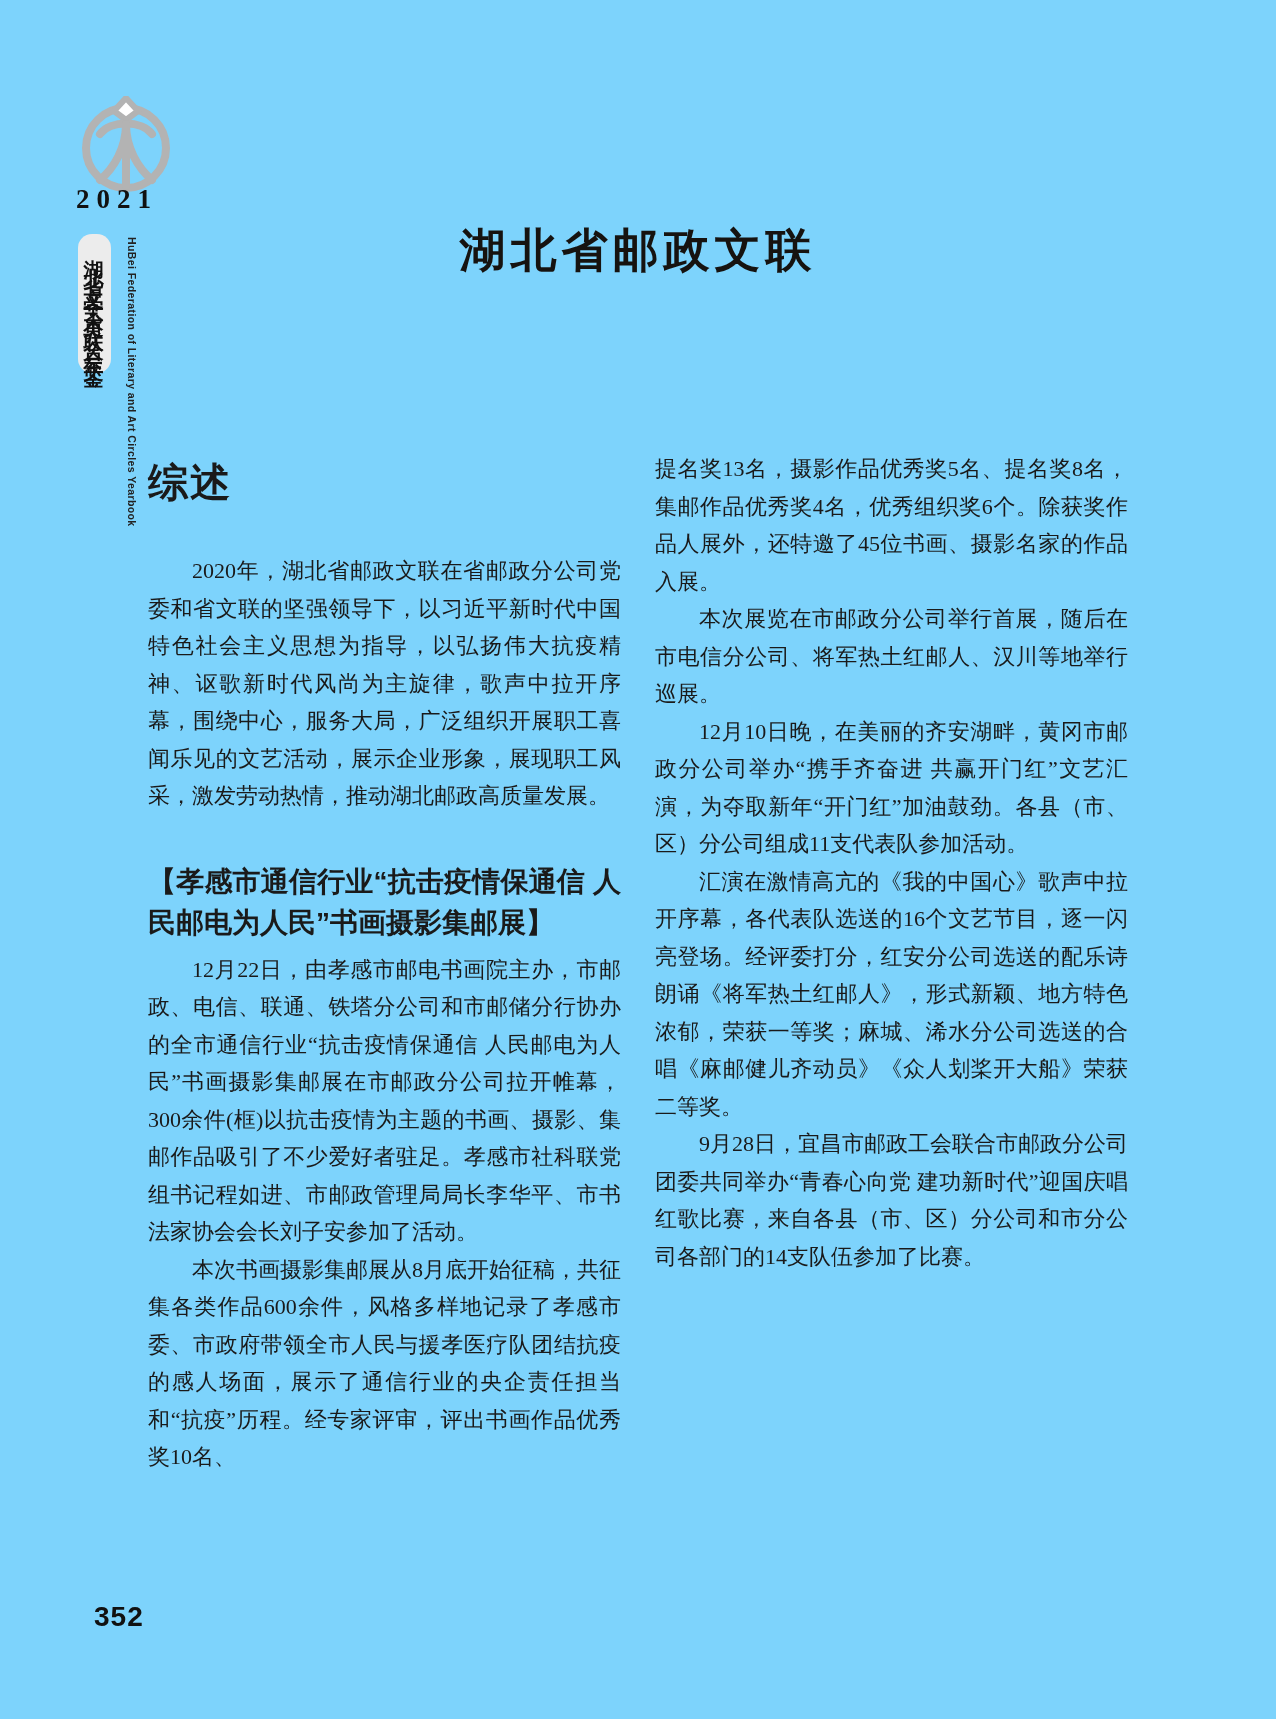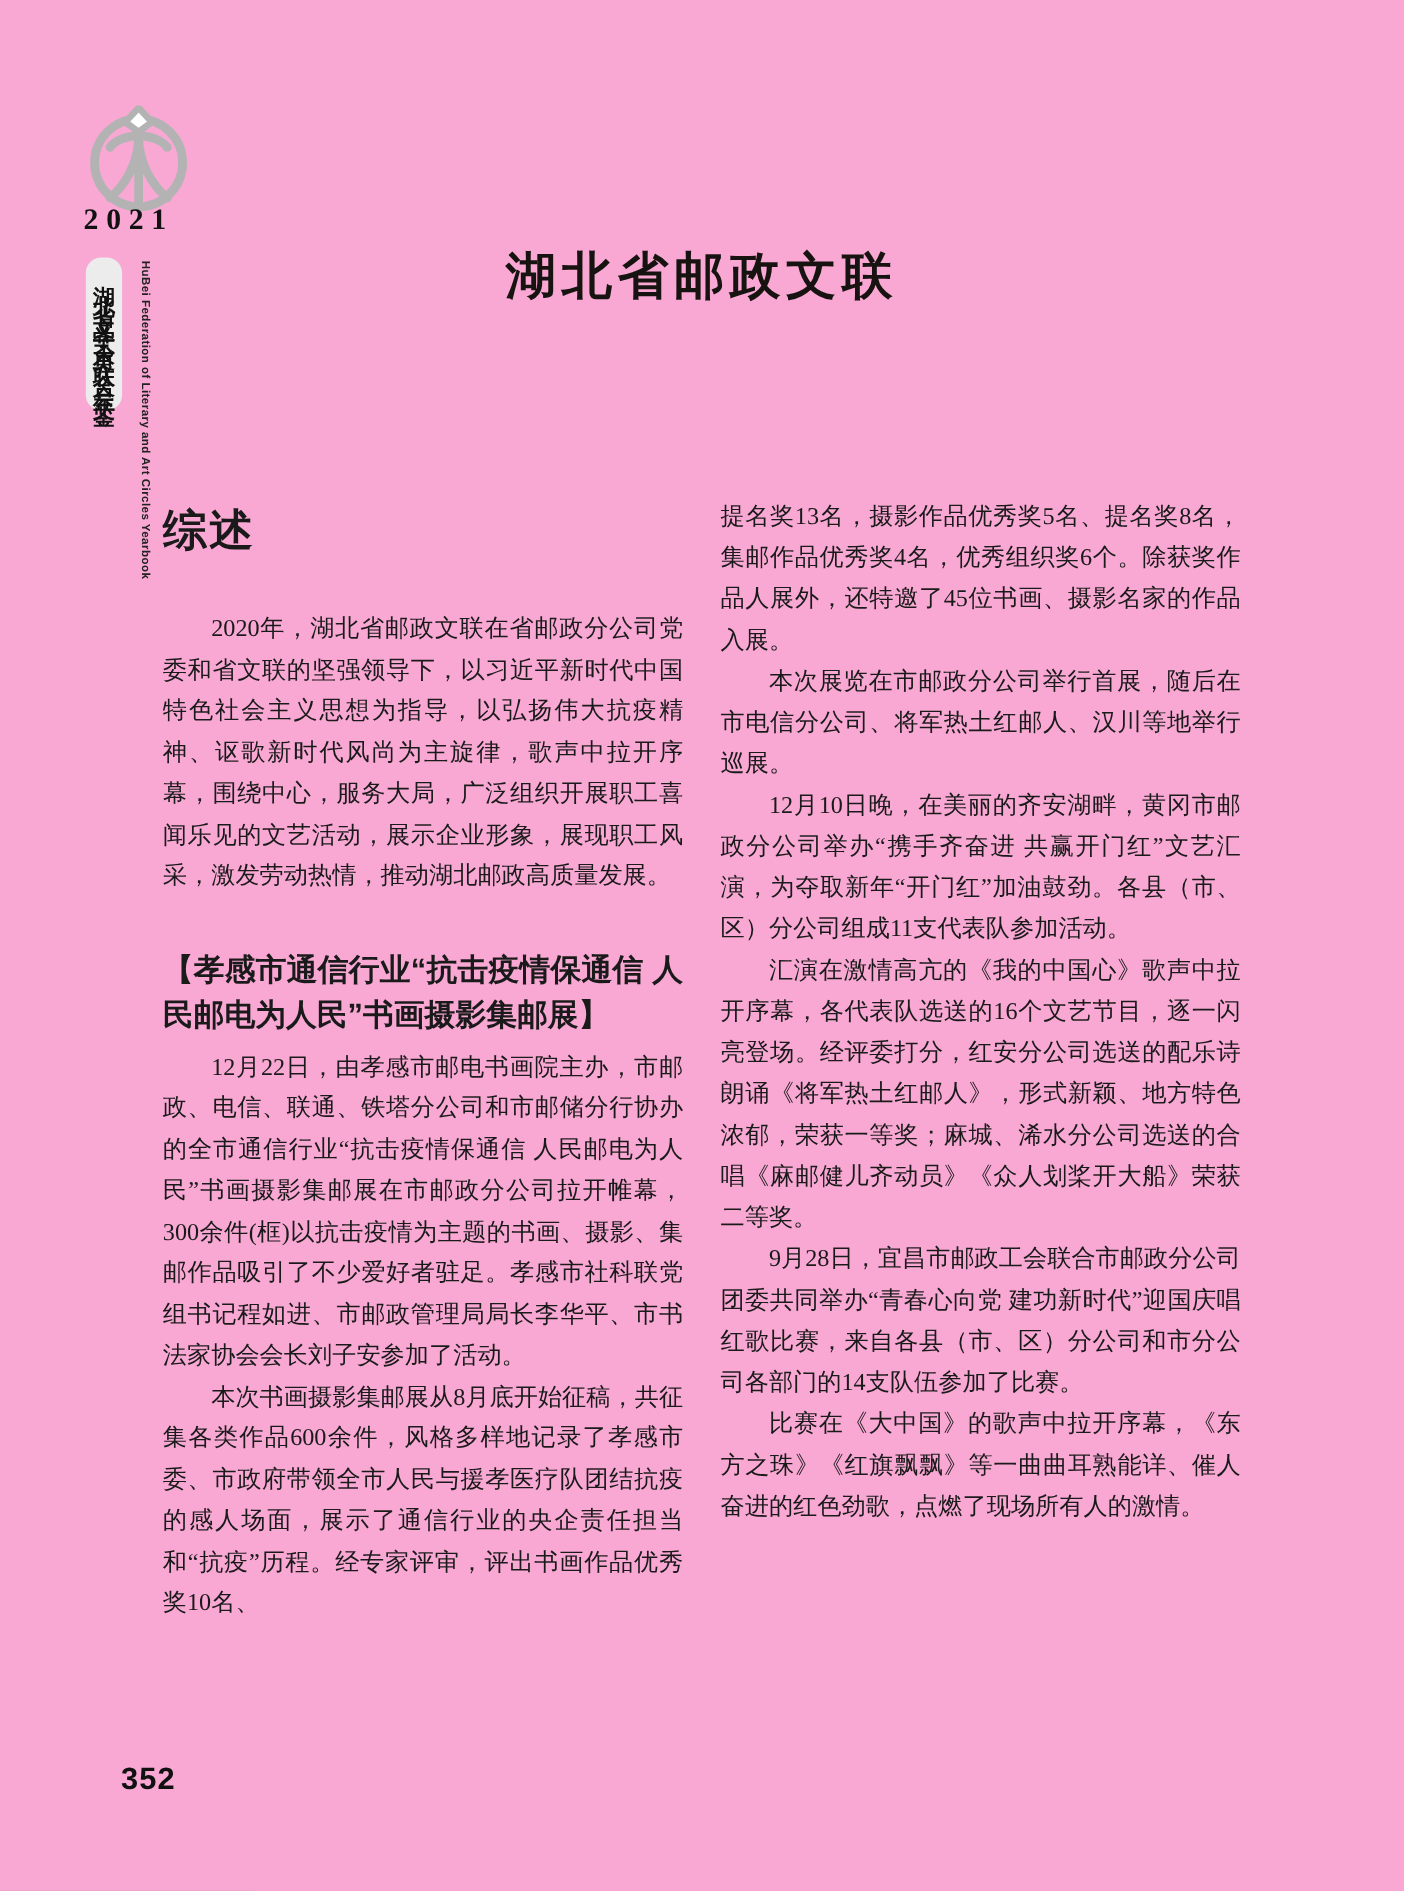--- a/index.html
+++ b/index.html
@@ -1,20 +1,20 @@
 <!DOCTYPE html>
 <html><head>
 <meta charset="utf-8">
 <style>
   html,body { margin:0; padding:0; background:#888; }
   .page {
     position:relative;
     width:1276px; height:1719px;
     margin:0 auto;
-    background:#f9a8d4;
+    background:#7dd3fc;
     color:#1a1a1a;
     font-family:"Liberation Serif", serif;
     overflow:hidden;
   }
 
   
   .logo {
     position:absolute; left:70px; top:96px;
     width:116px; height:96px;
   }
@@ -105,21 +105,21 @@
   }
 
   .mt-para    { margin-top:48px !important; }
   .mt-sec1    { margin-top:46px !important; margin-bottom:8px !important; }
   .mt-sec     { margin-top:28px !important; margin-bottom:8px !important; }
   .mt-sec3    { margin-top:32px !important; margin-bottom:8px !important; }
   .mt-first   { margin-top:12px !important; }
 
   
   .page-num {
-    position:absolute; left:110px; top:1601px;
+    position:absolute; left:94px; top:1601px;
     font-family:"Liberation Sans", sans-serif;
     font-weight:bold;
     font-size:28px;
     letter-spacing:1px;
     color:#111;
   }
 </style>
 </head>
 <body>
 
@@ -154,18 +154,17 @@
     <p>12月22日，由孝感市邮电书画院主办，市邮政、电信、联通、铁塔分公司和市邮储分行协办的全市通信行业“抗击疫情保通信 人民邮电为人民”书画摄影集邮展在市邮政分公司拉开帷幕，300余件(框)以抗击疫情为主题的书画、摄影、集邮作品吸引了不少爱好者驻足。孝感市社科联党组书记程如进、市邮政管理局局长李华平、市书法家协会会长刘子安参加了活动。</p>
     <p>本次书画摄影集邮展从8月底开始征稿，共征集各类作品600余件，风格多样地记录了孝感市委、市政府带领全市人民与援孝医疗队团结抗疫的感人场面，展示了通信行业的央企责任担当和“抗疫”历程。经专家评审，评出书画作品优秀奖10名、</p>
   </div>
 
   <div class="col col-right">
     <p class="no-indent mt-first">提名奖13名，摄影作品优秀奖5名、提名奖8名，集邮作品优秀奖4名，优秀组织奖6个。除获奖作品人展外，还特邀了45位书画、摄影名家的作品入展。</p>
     <p>本次展览在市邮政分公司举行首展，随后在市电信分公司、将军热土红邮人、汉川等地举行巡展。</p>
     <p>12月10日晚，在美丽的齐安湖畔，黄冈市邮政分公司举办“携手齐奋进 共赢开门红”文艺汇演，为夺取新年“开门红”加油鼓劲。各县（市、区）分公司组成11支代表队参加活动。</p>
     <p>汇演在激情高亢的《我的中国心》歌声中拉开序幕，各代表队选送的16个文艺节目，逐一闪亮登场。经评委打分，红安分公司选送的配乐诗朗诵《将军热土红邮人》，形式新颖、地方特色浓郁，荣获一等奖；麻城、浠水分公司选送的合唱《麻邮健儿齐动员》《众人划桨开大船》荣获二等奖。</p>
     <p>9月28日，宜昌市邮政工会联合市邮政分公司团委共同举办“青春心向党 建功新时代”迎国庆唱红歌比赛，来自各县（市、区）分公司和市分公司各部门的14支队伍参加了比赛。</p>
-    <p>比赛在《大中国》的歌声中拉开序幕，《东方之珠》《红旗飘飘》等一曲曲耳熟能详、催人奋进的红色劲歌，点燃了现场所有人的激情。</p>
   </div>
 
   <div class="page-num">352</div>
 
 </div>
 
 </body></html>

